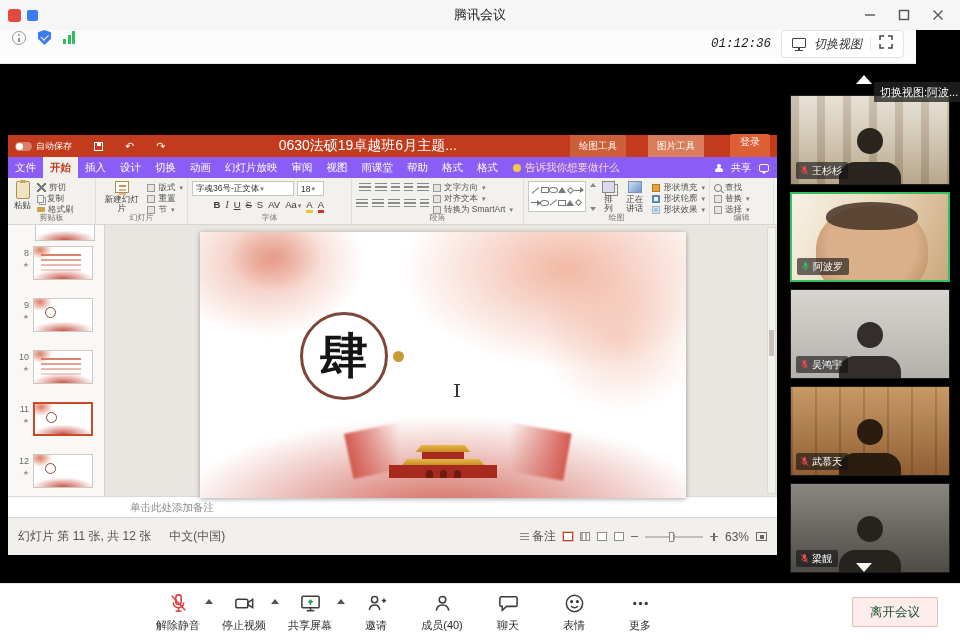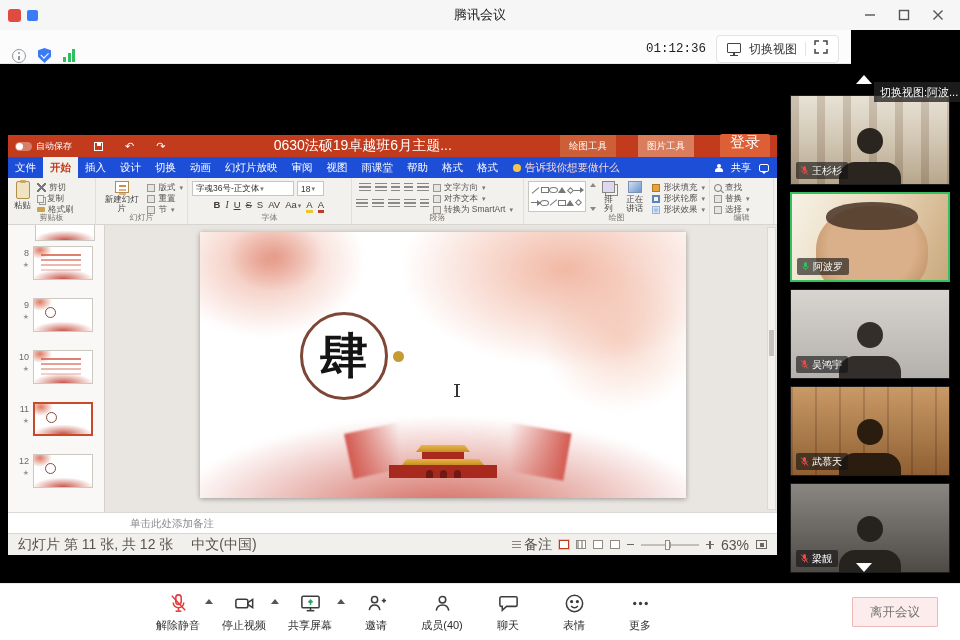--- a/index.html
+++ b/index.html
@@ -10,21 +10,21 @@
   
   .win-titlebar { position:absolute; left:0; top:0; width:960px; height:30px; background:#f6f6f6; display:flex; align-items:center; padding:0 8px; z-index:20; }
   .tb-left { display:flex; align-items:center; gap:6px; }
   .logo-badge { width:13px; height:13px; border-radius:3px; background:#e04a3f; }
   .pin-badge { width:11px; height:11px; border-radius:2px; background:#3b7cf5; }
   .win-title { position:absolute; left:0; right:0; text-align:center; font-size:13px; color:#222; pointer-events:none; }
   .win-ctrls { margin-left:auto; display:flex; align-items:center; gap:6px; z-index:2; }
   .wbtn { width:28px; height:22px; display:flex; align-items:center; justify-content:center; }
 
   
-  .win-toolbar { position:absolute; left:0; top:30px; width:851px; height:34px; background:#fcfcfc; border-bottom:1px solid #e8e8e8; display:flex; align-items:flex-end; padding:0 12px; z-index:19; }
+  .win-toolbar { position:absolute; left:0; top:30px; width:916px; height:34px; background:#fcfcfc; border-bottom:1px solid #e8e8e8; display:flex; align-items:flex-start; padding:0 12px; z-index:19;font-style:italic; }
   .tb-icons { display:flex; align-items:center; gap:12px; }
   .ico-info { width:14px; height:14px; border:1.3px solid #8f969c; border-radius:50%; position:relative; }
   .ico-info::before { content:""; position:absolute; left:50%; top:2.5px; width:2px; height:2px; margin-left:-1px; background:#8f969c; border-radius:50%; }
   .ico-info::after { content:""; position:absolute; left:50%; top:6px; width:2px; height:4.5px; margin-left:-1px; background:#8f969c; }
   .ico-shield { width:13px; height:15px; background:#3b7cf5; clip-path:polygon(50% 0,100% 15%,100% 58%,50% 100%,0 58%,0 15%); position:relative; }
   .ico-shield::after { content:""; position:absolute; left:3px; top:4px; width:6px; height:3.5px; border-left:1.6px solid #fff; border-bottom:1.6px solid #fff; transform:rotate(-45deg); }
   .ico-signal { display:flex; align-items:flex-end; gap:1.5px; height:13px; }
   .ico-signal i { display:block; width:3px; background:#2fbf5f; }
   .ico-signal i:nth-child(1){height:5px;} .ico-signal i:nth-child(2){height:9px;} .ico-signal i:nth-child(3){height:13px;}
   .tb-right { margin-left:auto; display:flex; align-items:center; gap:10px; }
@@ -45,23 +45,23 @@
   .autosave { display:flex; align-items:center; gap:4px; font-size:9px; }
   .as-pill { width:17px; height:9px; border-radius:5px; background:rgba(255,255,255,.35); position:relative; }
   .as-pill::before { content:""; position:absolute; left:1px; top:1px; width:7px; height:7px; border-radius:50%; background:#fff; }
   .qsave { width:9px; height:9px; border:1.2px solid #fff; position:relative; }
   .qsave::before { content:""; position:absolute; left:1.5px; top:0; width:4px; height:3px; background:#fff; }
   .qarrow { font-size:11px; line-height:1; color:#fff; }
   .doc-title { flex:1; text-align:center; font-size:14px; color:#fff; white-space:nowrap; overflow:hidden; text-overflow:ellipsis; padding:0 6px; }
   .ctx { height:22px; line-height:22px; padding:0 9px; font-size:9.5px; color:#fff; flex:0 0 auto; }
   .ctx1 { background:#cd5f38; }
   .ctx2 { background:#d97d5c; }
-  .login { height:24px; line-height:16px; margin:0 7px 0 4px; padding:0 10px; background:#dd5f35; border-radius:2px; font-size:15px; color:#fff; flex:0 0 auto; }
-
-  .ppt-tabs { height:21px; background:#1d4ed8; display:flex; align-items:stretch; font-size:10.5px; color:#fff; flex:0 0 auto; }
+  .login { height:24px; line-height:16px; margin:0 7px 0 4px; padding:0 10px; background:#dd5f35; border-radius:2px; font-size:10px; color:#fff; flex:0 0 auto; }
+
+  .ppt-tabs { height:21px; background:#8b5cf6; display:flex; align-items:stretch; font-size:10.5px; color:#fff; flex:0 0 auto; }
   .ptab { display:flex; align-items:center; padding:0 7px; white-space:nowrap; }
   .ptab.sel { background:#f3f1ed; color:#c23b1d; font-weight:bold; }
   .tellme { display:flex; align-items:center; gap:4px; margin-left:8px; color:#f8d8cc; white-space:nowrap; }
   .bulb { width:8px; height:8px; border-radius:50%; background:#f6c64a; flex:0 0 auto; }
   .tabs-right { margin-left:auto; display:flex; align-items:center; gap:8px; padding-right:8px; }
   .ico-person-w { width:8px; height:8px; position:relative; }
   .ico-person-w::before { content:""; position:absolute; left:2px; top:0; width:4px; height:4px; border-radius:50%; background:#fff; }
   .ico-person-w::after { content:""; position:absolute; left:0; bottom:0; width:8px; height:3.5px; border-radius:3px 3px 0 0; background:#fff; }
   .ico-comment-w { width:10px; height:8px; border:1.2px solid #fff; border-radius:2px; position:relative; }
   .ico-comment-w::after { content:""; position:absolute; left:1px; bottom:-3px; border-left:3px solid transparent; border-right:3px solid transparent; border-top:3px solid #fff; }
@@ -152,21 +152,21 @@
   .sec-circle { position:absolute; left:100px; top:80px; width:88px; height:88px; border:3px solid #7d4636; border-radius:50%; display:flex; align-items:center; justify-content:center; background:rgba(255,255,255,.4); }
   .sec-char { font-family:"Liberation Serif", serif; font-weight:bold; font-size:48px; color:#141414; line-height:1; }
   .gold-dot { position:absolute; left:193px; top:119px; width:11px; height:11px; border-radius:50%; background:#c79a33; }
   .slide-title { position:absolute; left:196px; top:95px; width:288px; text-align:center; font-family:"Liberation Serif", serif; font-weight:bold; color:#111; font-size:21px; line-height:34px; letter-spacing:0.5px; }
   .ibeam { position:absolute; left:256px; top:152px; width:1.5px; height:13px; background:#333; }
   .ibeam::before, .ibeam::after { content:""; position:absolute; left:-2px; width:5.5px; height:1.2px; background:#333; }
   .ibeam::before { top:0; } .ibeam::after { bottom:0; }
 
   
   .ppt-notes { height:21px; line-height:21px; background:#fff; border-top:1px solid #dcd8d3; font-size:10.5px; color:#8c8c8c; padding-left:122px; flex:0 0 auto; }
-  .ppt-status { height:22px; background:#f2f0ec; border-top:1px solid #d8d4cf; display:flex; align-items:center; gap:18px; padding:0 10px; font-size:14px; color:#57534e; flex:0 0 auto; }
+  .ppt-status { height:38px; background:#f2f0ec; border-top:1px solid #d8d4cf; display:flex; align-items:center; gap:18px; padding:0 10px; font-size:12px; color:#57534e; flex:0 0 auto; }
   .st-right { margin-left:auto; display:flex; align-items:center; gap:7px; }
   .st-notes { display:flex; align-items:center; gap:3px; }
   .mi-notes { width:9px; height:8px; background:repeating-linear-gradient(180deg,#8a8680 0 1.2px, transparent 1.2px 3px); }
   .vic { width:10px; height:9px; border:1px solid #8f8b85; background:#fff; }
   .vic.sel { border-color:#c23b1d; box-shadow:0 0 0 1px rgba(194,59,29,.25); }
   .vic.grid { background:repeating-linear-gradient(90deg,#b5b1ab 0 2px, #fff 2px 4px); }
   .zminus { width:7px; height:1.6px; background:#6b6762; }
   .zplus { width:8px; height:8px; position:relative; }
   .zplus::before { content:""; position:absolute; left:0; top:3.2px; width:8px; height:1.6px; background:#6b6762; }
   .zplus::after { content:""; position:absolute; left:3.2px; top:0; width:1.6px; height:8px; background:#6b6762; }
@@ -198,21 +198,21 @@
   .tri-down { left:856px; top:499px; border-top:9px solid #fff; }
   .banner { position:absolute; left:874px; top:18px; width:86px; height:20px; background:rgba(34,34,34,.78); color:#fff; font-size:11px; line-height:20px; padding:0 6px; white-space:nowrap; overflow:hidden; z-index:8; }
 
   
   .controlbar { position:absolute; left:0; top:583px; width:960px; height:57px; background:#fff; border-top:1px solid #e9e9e9; z-index:20; }
   .cbtns { position:absolute; left:156px; top:7px; display:flex; gap:22px; align-items:flex-start; }
   .cbtn { position:relative; display:flex; flex-direction:column; align-items:center; gap:3px; min-width:44px; }
   .cbtn .ic { height:24px; display:flex; align-items:center; justify-content:center; }
   .cbtn .lbl { font-size:11px; color:#2e2e2e; white-space:nowrap; }
   .caret { position:absolute; right:-13px; top:8px; width:0; height:0; border-left:4px solid transparent; border-right:4px solid transparent; border-bottom:5px solid #555; }
-  .leave-btn { position:absolute; right:22px; top:13px; height:30px; line-height:28px; padding:0 17px; border:1px solid #f0b9b9; border-radius:1px; background:#fdecec; color:#737373; font-size:12.5px; }
+  .leave-btn { position:absolute; right:22px; top:13px; height:30px; line-height:28px; padding:0 17px; border:1px solid #f0b9b9; border-radius:1px; background:#fdecec; color:#14532d; font-size:12.5px; }
 </style>
 </head>
 <body>
 
 <div class="screen">
 
   <div class="win-titlebar">
     <div class="tb-left">
       <span class="logo-badge"></span>
       <span class="pin-badge"></span>

